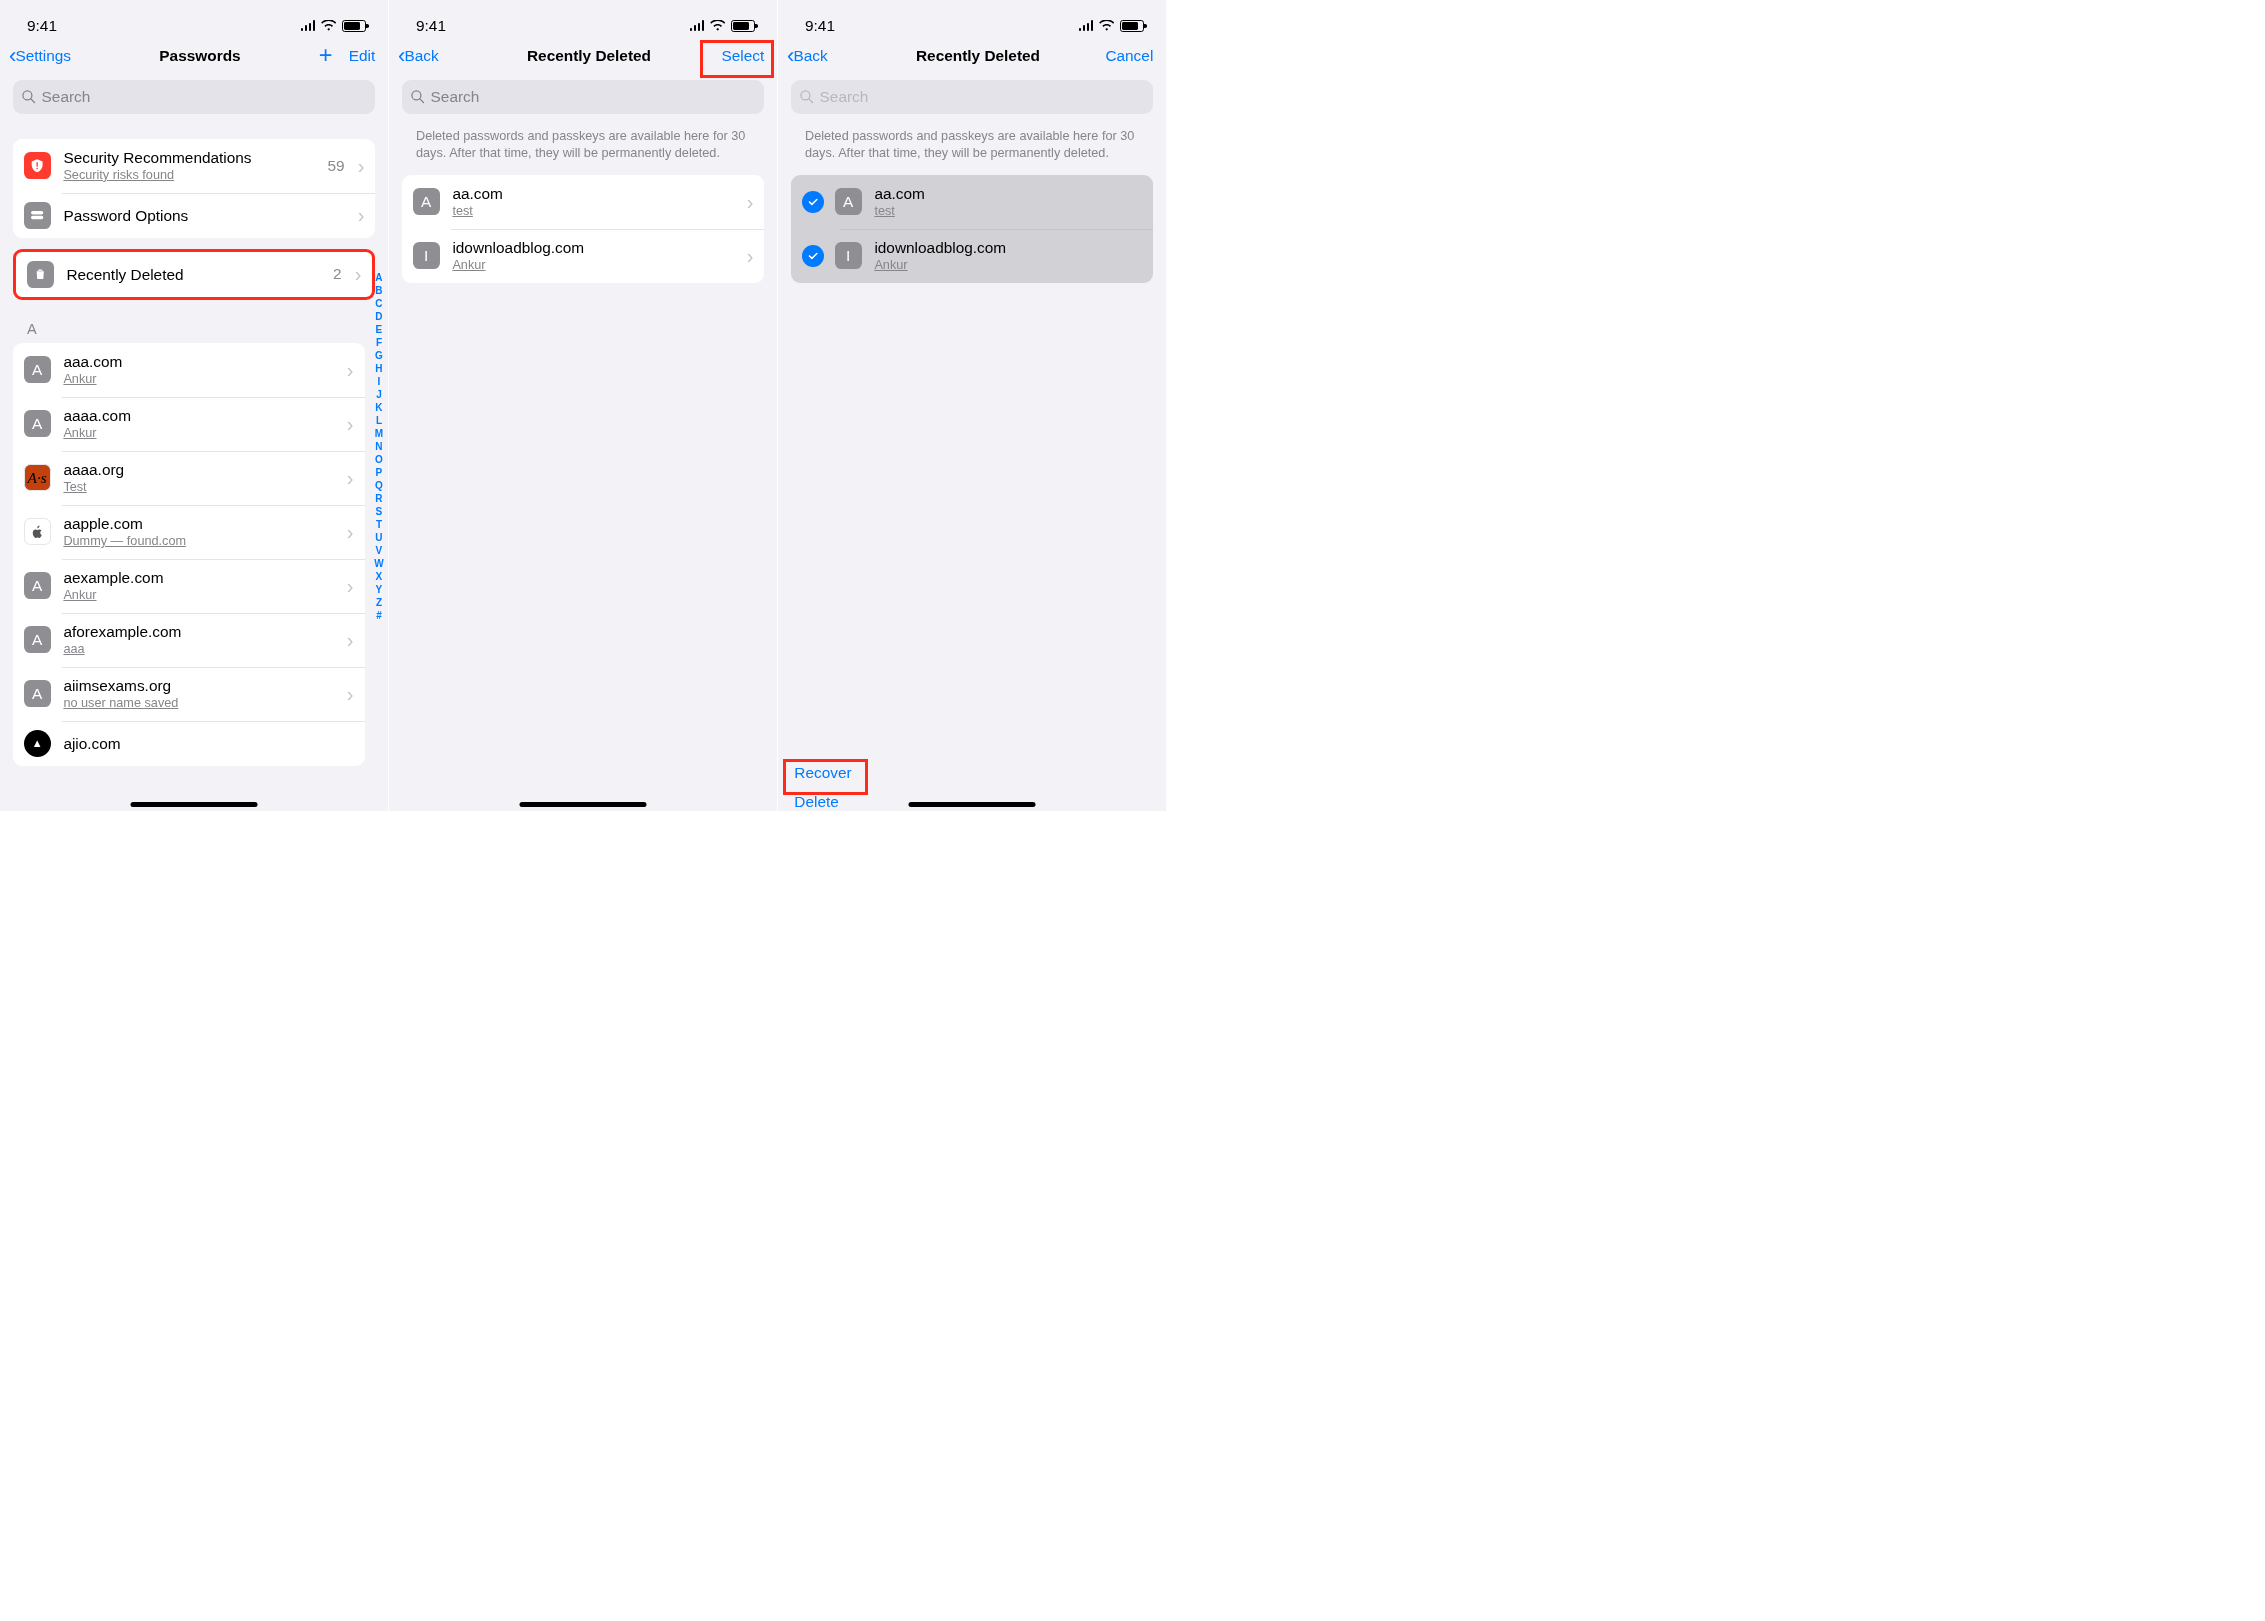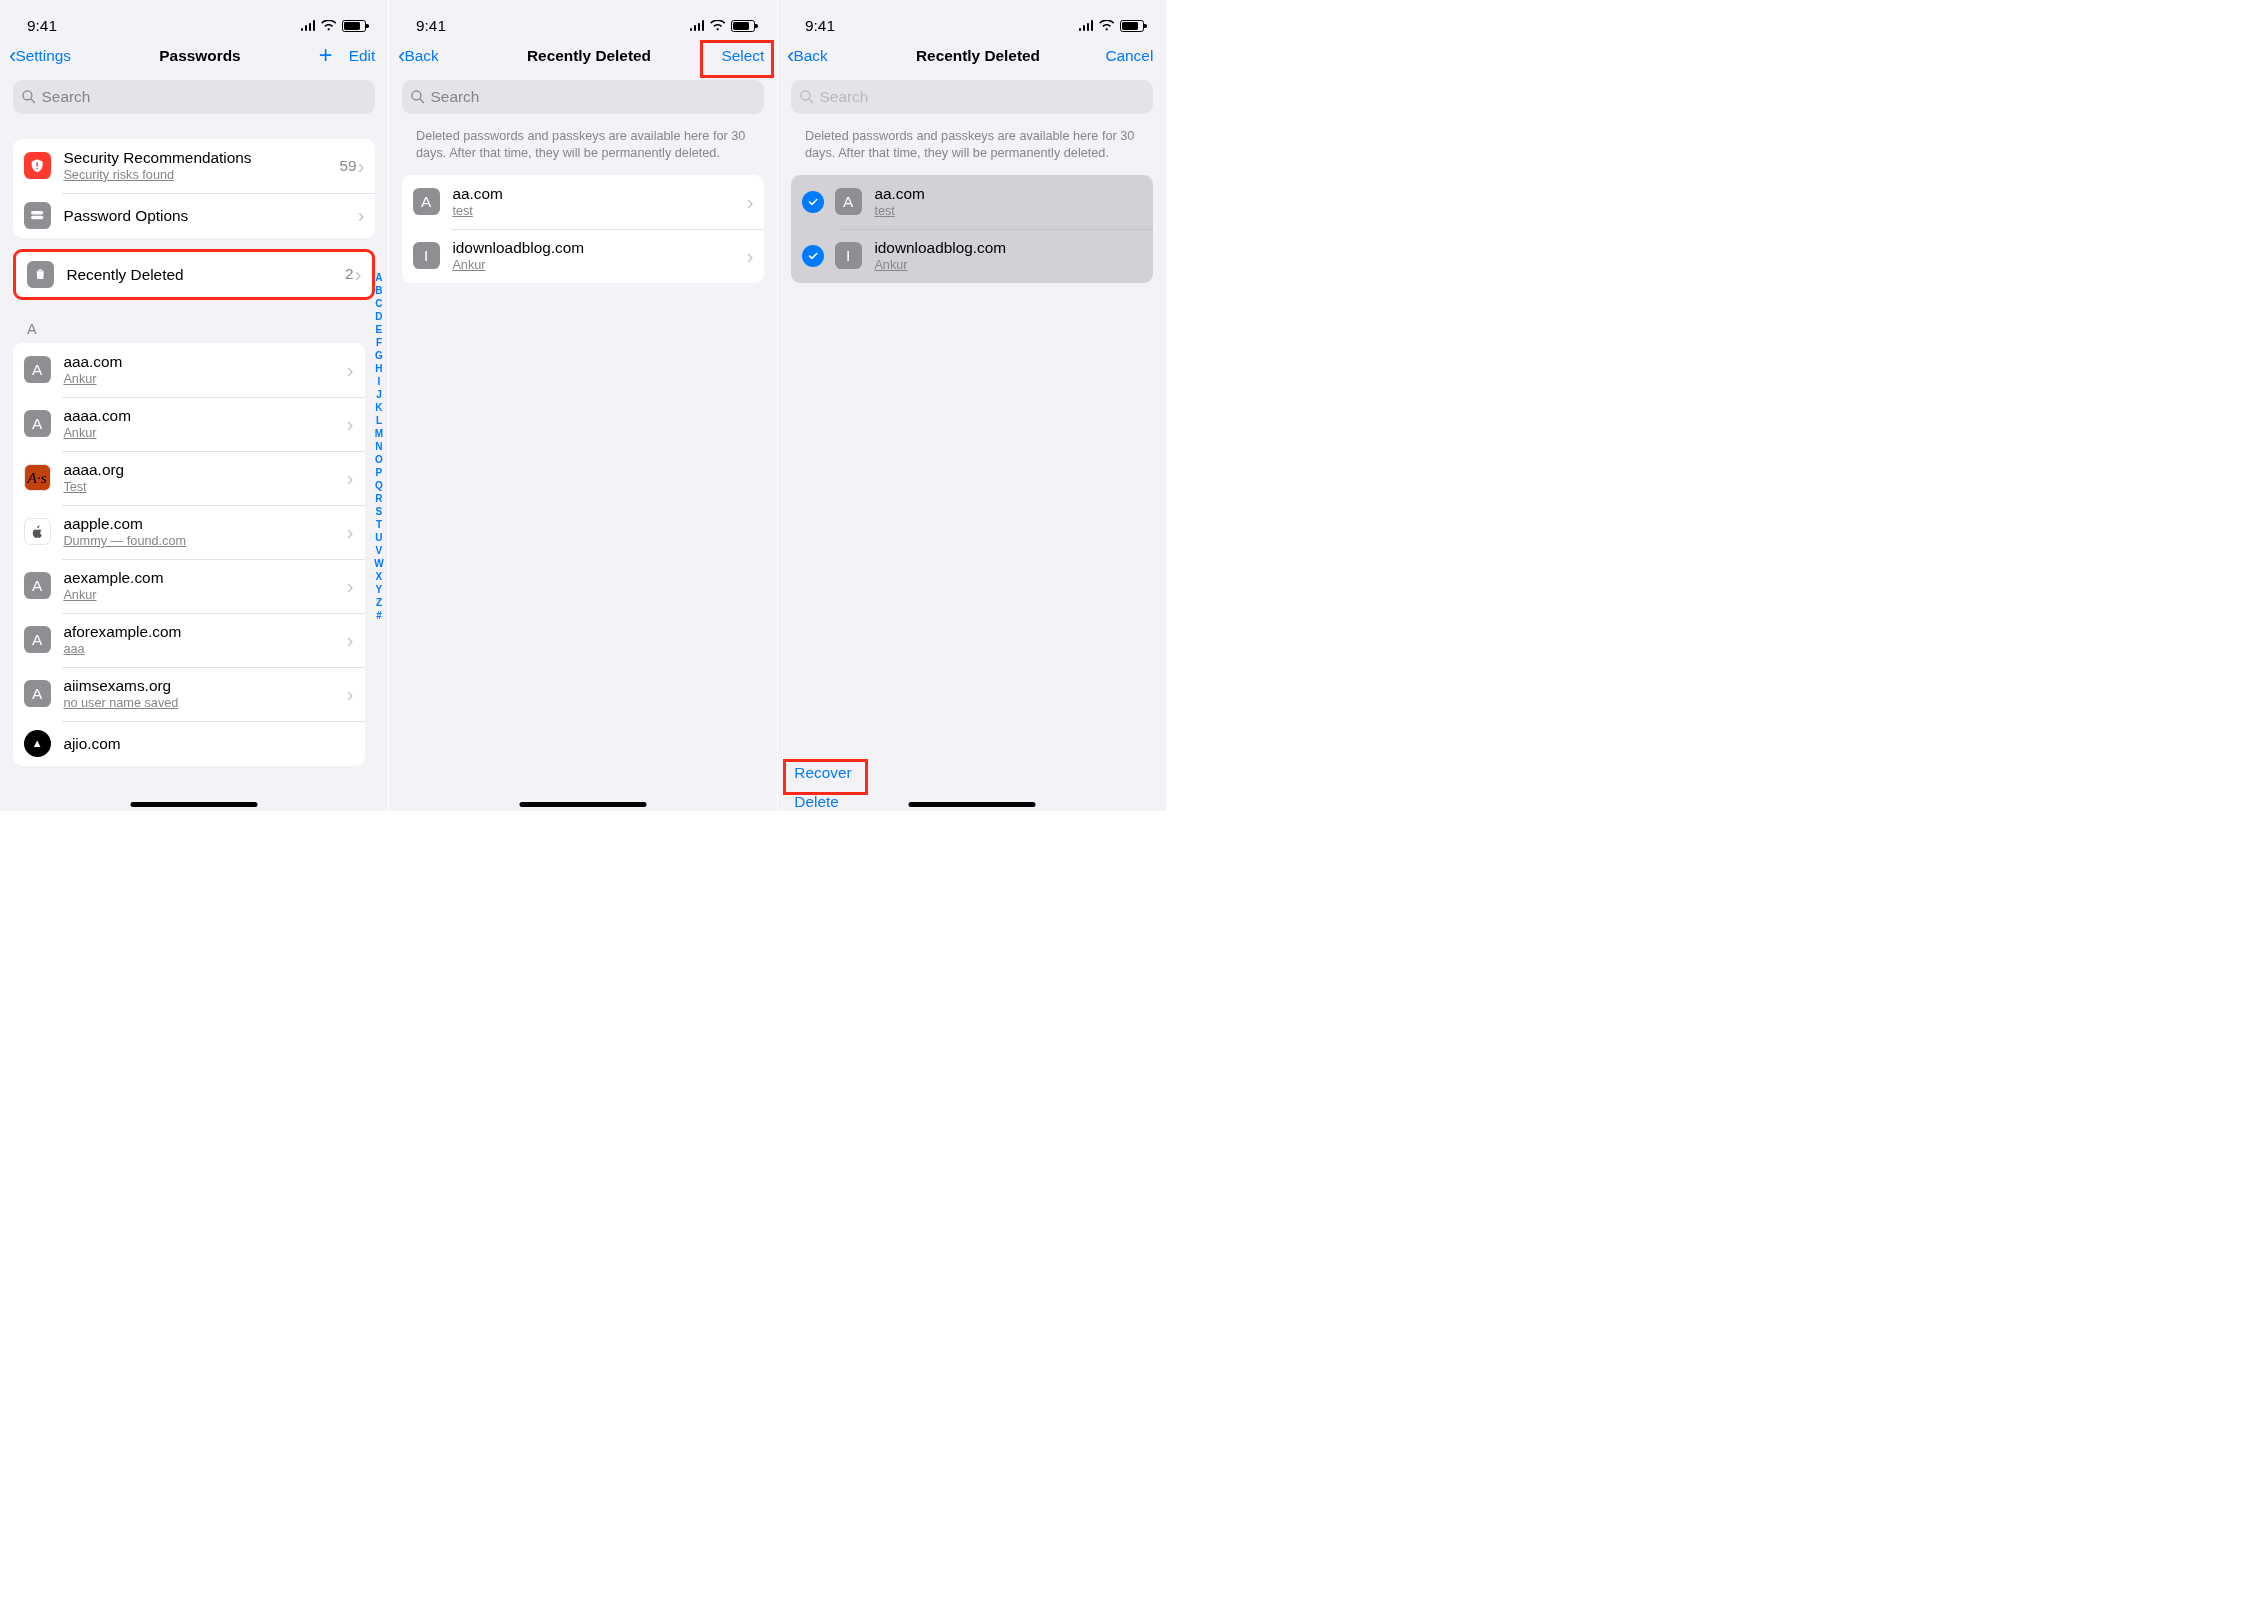--- a/index.html
+++ b/index.html
@@ -95,21 +95,21 @@
   font-size: 15.4px; font-weight: 500; color: #fff;
 }
 .row-icon.gray { background: #8e8e93; }
 .row-icon.red { background: #ff3b30; }
 .row-icon.white { background: #fff; border: 0.9px solid #e5e5ea; color:#333; }
 .row-icon.black { background: #000; color: #fff; border-radius: 50%;}
 .row-icon.ital { font-family: Georgia, serif; font-style: italic; color: #000; background:#c2410c; border:0.9px solid #e5e5ea;}
 .row-body { flex: 1; min-width: 0; }
 .row-title { font-size: 15.4px; color: #000; line-height: 1.25; }
 .row-sub { font-size: 12.7px; color: #86868a; line-height: 1.25; margin-top: 0.9px; text-decoration: underline; }
-.row-tail { display: flex; align-items: center; gap: 1px; color: #8a8a8e; }
+.row-tail { display: flex; align-items: center; gap: 13px; color: #8a8a8e; }
 .row-count { font-size: 15.4px; color: #8a8a8e; }
 .chev-right { color: #c5c5c7; font-size: 20px; line-height: 1; }
 .section-header {
   font-size: 14.5px; color: #86868a; padding: 5.4px 27px 5.4px 27px;
 }
 .index-bar {
   position: absolute;
   right: 1.8px;
   top: 271px;
   width: 14.5px;

